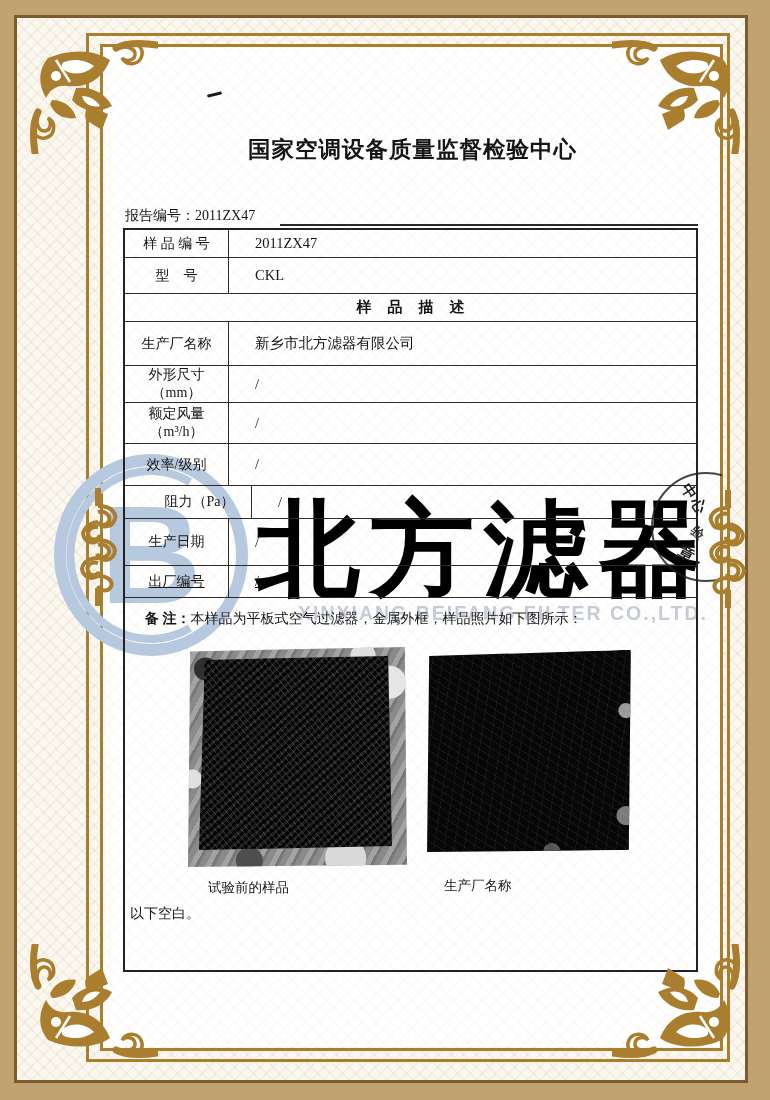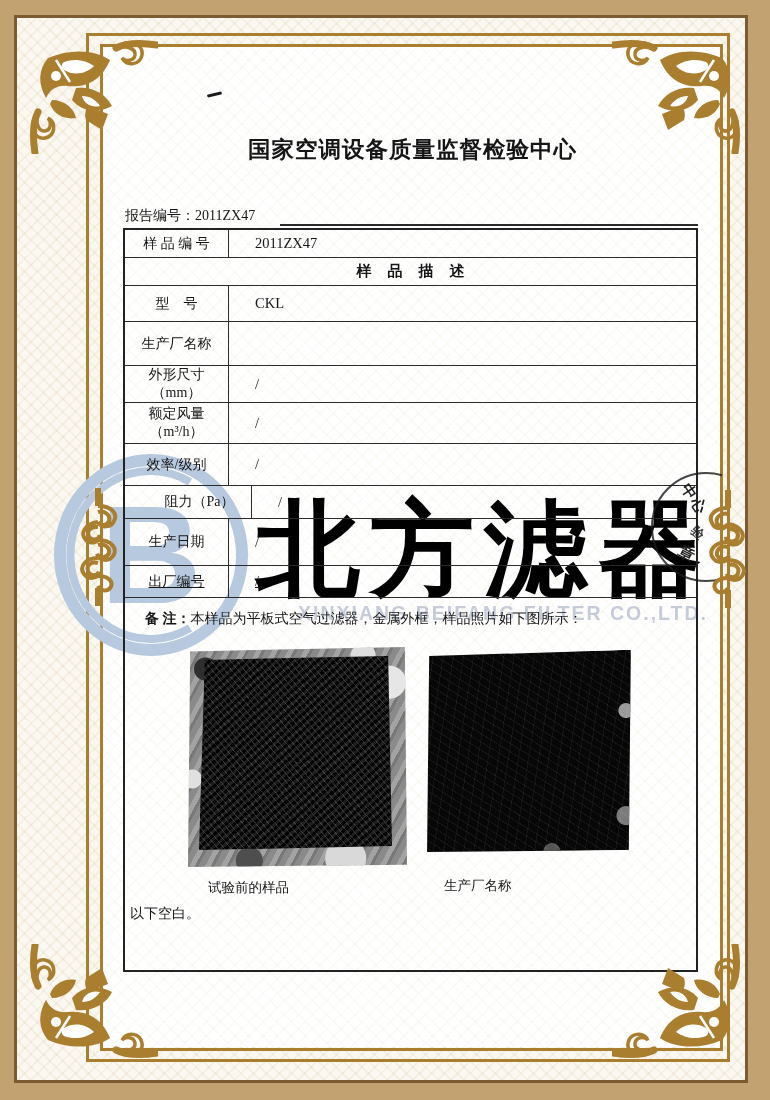--- a/index.html
+++ b/index.html
@@ -198,27 +198,28 @@
     <div class="ink-artifact"></div>
     <div class="center-name">国家空调设备质量监督检验中心</div>
     <div class="report-no-line"><span>报告编号：</span><span>2011ZX47</span></div>
     <div class="header-rule"></div>
 
     <div class="sample-table">
       <div class="t-row h31">
         <div class="label-cell">样 品 编 号</div>
         <div class="value-cell">2011ZX47</div>
       </div>
-      <div class="t-row h31 section-row">样品描述</div>
       <div class="t-row h36">
         <div class="label-cell">型　号</div>
         <div class="value-cell">CKL</div>
       </div>
+      <div class="t-row h31 section-row">样品描述</div>
       <div class="t-row h44">
         <div class="label-cell">生产厂名称</div>
+        <div class="value-cell">新乡市北方滤器有限公司</div>
       </div>
       <div class="t-row h37">
         <div class="label-cell">外形尺寸（mm）</div>
         <div class="value-cell">/</div>
       </div>
       <div class="t-row h41">
         <div class="label-cell">额定风量（m³/h）</div>
         <div class="value-cell">/</div>
       </div>
       <div class="t-row h42">

